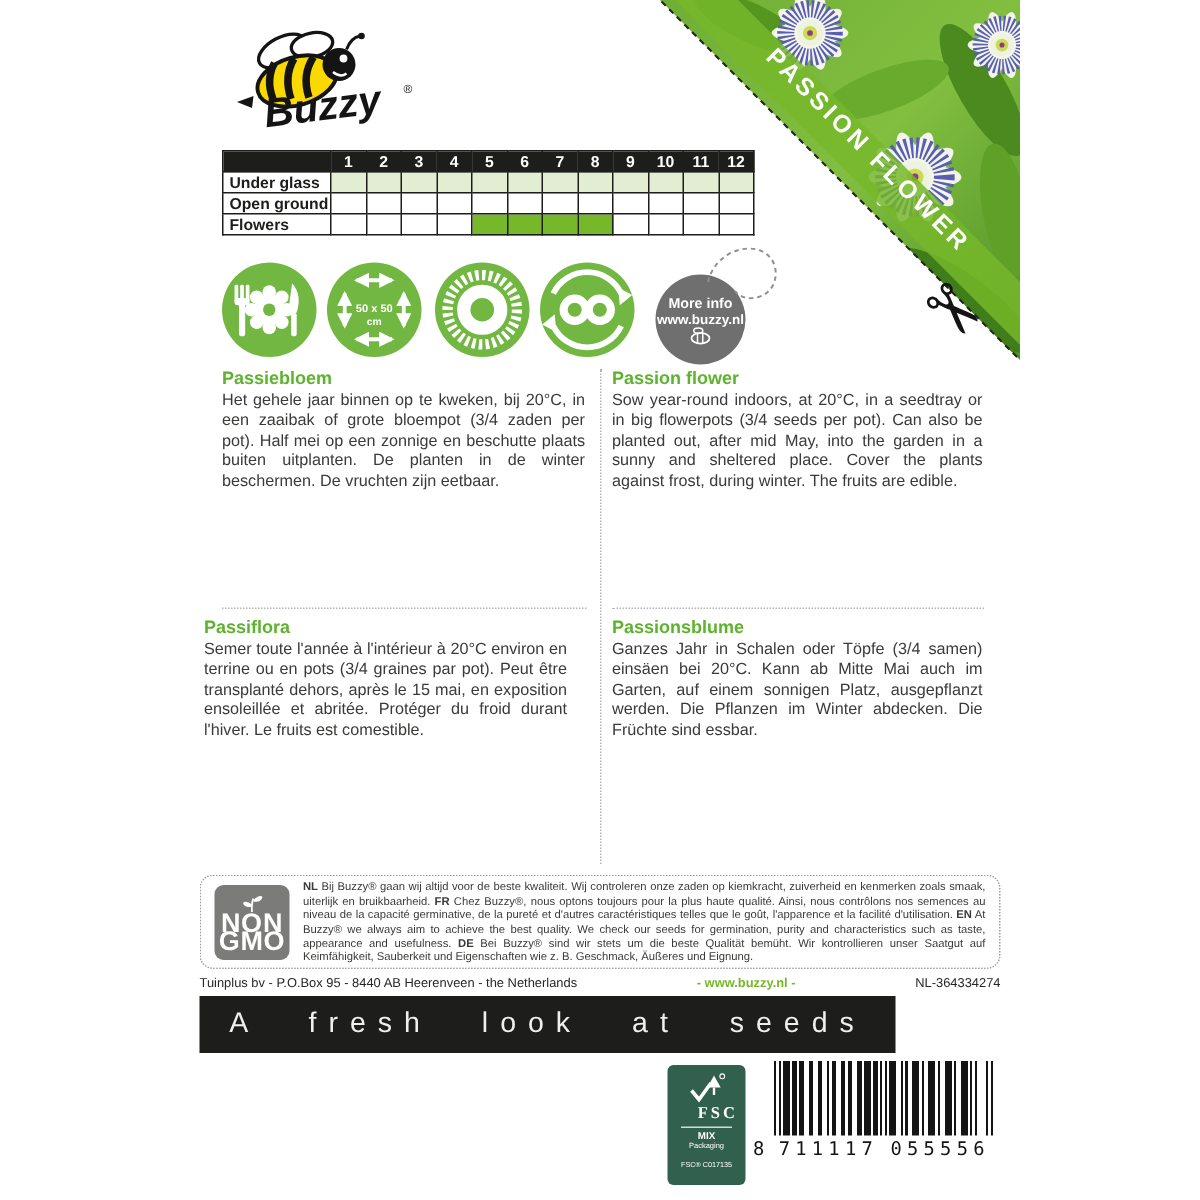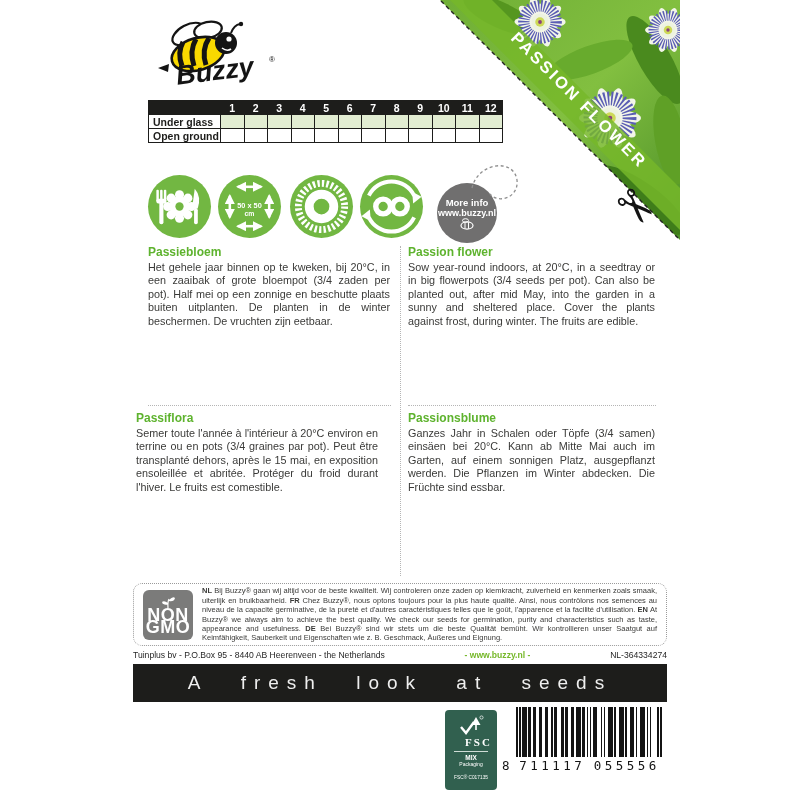--- a/index.html
+++ b/index.html
@@ -51,21 +51,21 @@
          padding:4px 9px;}
   .nongmo{width:50px;height:50px;flex:0 0 50px;background:#7b7b7a;border-radius:6px;color:#fff;
           display:flex;flex-direction:column;align-items:center;justify-content:center;line-height:12.5px;}
   .nongmo span{font-size:18px;font-weight:bold;letter-spacing:.5px;}
   .legal-text{flex:1;font-size:7.5px;line-height:9.4px;text-align:justify;color:#3a3a38;}
 
   
   .addr{position:absolute;left:133px;top:650px;width:534px;display:flex;justify-content:space-between;
         font-size:8.6px;color:#262626;}
   .addr .web{color:#76b82a;font-weight:bold;}
-  .banner{position:absolute;left:133px;top:664px;width:534px;height:38px;background:#1d1d1b;
+  .banner{position:absolute;left:133px;top:664px;width:464px;height:38px;background:#1d1d1b;
           display:flex;align-items:center;justify-content:center;}
   .banner span{color:#efefef;font-size:19px;letter-spacing:8px;word-spacing:20px;white-space:nowrap;}
 
   
   .fsc{position:absolute;left:445px;top:710px;width:52px;height:80px;background:#31604f;border-radius:4px;
        color:#fff;display:flex;flex-direction:column;align-items:center;padding-top:5px;box-sizing:border-box;}
   .fsc .t{font-family:"Liberation Serif",serif;font-size:11px;font-weight:bold;letter-spacing:2px;margin-top:1px;padding-left:15px;}
   .fsc .sep{width:34px;border-top:1px solid #cfdcd6;margin:3px 0 2px;}
   .fsc .mix{font-size:6.5px;font-weight:bold;}
   .fsc .pkg{font-size:5px;}
@@ -197,20 +197,35 @@
         <tr>
           <td class="lbl">Open ground</td>
           <td class="cell "></td>
           <td class="cell "></td>
           <td class="cell "></td>
           <td class="cell "></td>
           <td class="cell "></td>
           <td class="cell "></td>
           <td class="cell "></td>
           <td class="cell "></td>
+          <td class="cell "></td>
+          <td class="cell "></td>
+          <td class="cell "></td>
+          <td class="cell "></td>
+        </tr>
+        <tr>
+          <td class="lbl">Flowers</td>
+          <td class="cell "></td>
+          <td class="cell "></td>
+          <td class="cell "></td>
+          <td class="cell "></td>
+          <td class="cell dark"></td>
+          <td class="cell dark"></td>
+          <td class="cell dark"></td>
+          <td class="cell dark"></td>
           <td class="cell "></td>
           <td class="cell "></td>
           <td class="cell "></td>
           <td class="cell "></td>
         </tr>
       </tbody>
     </table>
 
   <div class="circle" style="left:148px">
     <svg viewBox="-32 -32 64 64">

